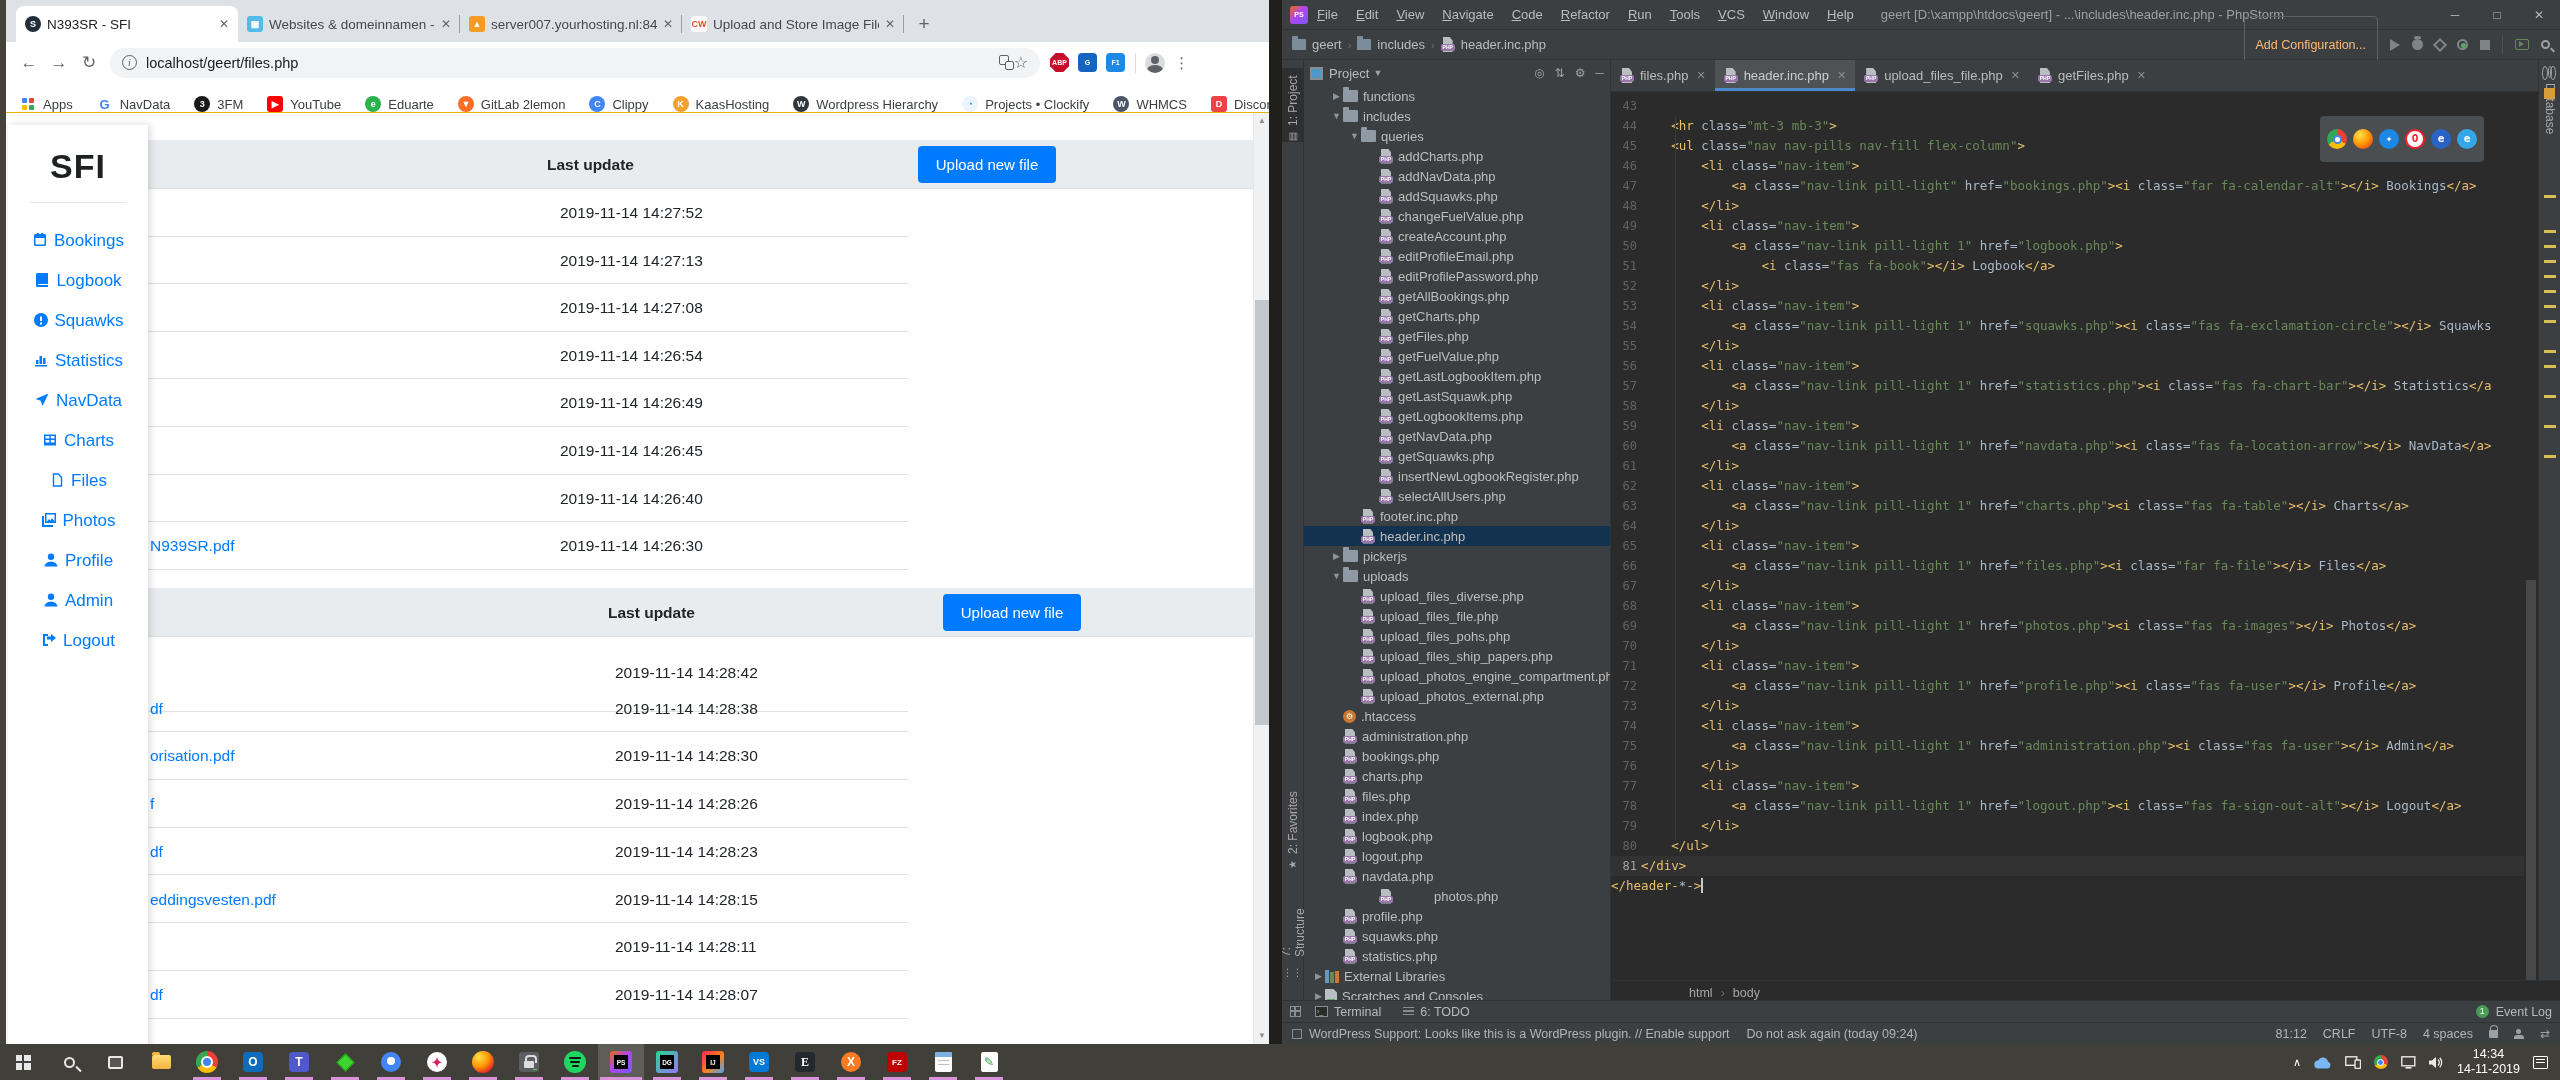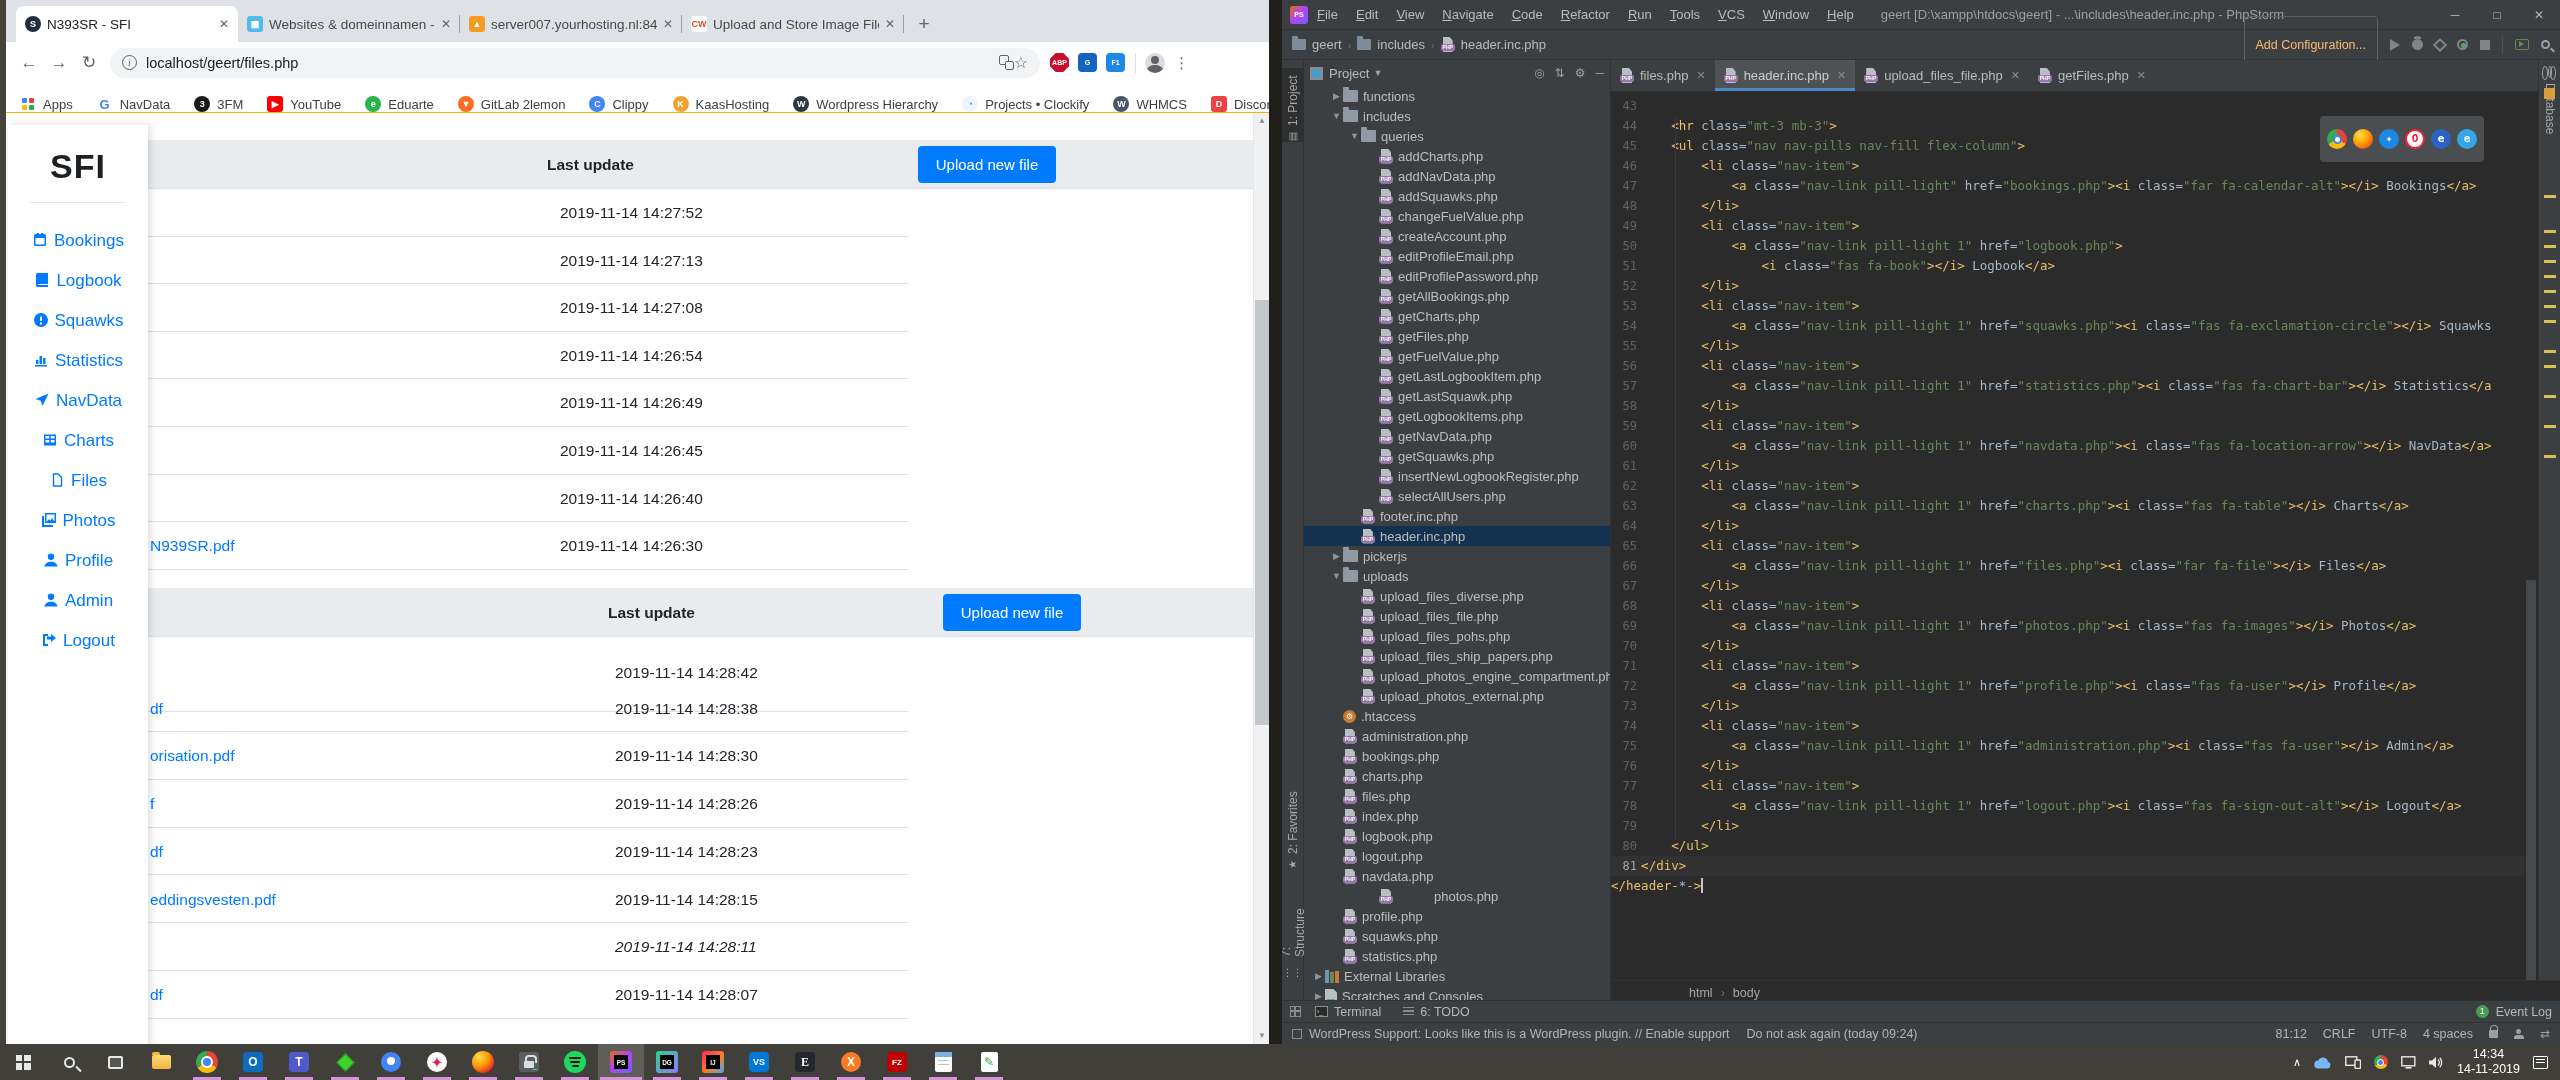--- a/index.html
+++ b/index.html
@@ -362,21 +362,21 @@
           </div>
           <div class="trow" style="top: 714.8px; height: 47.7px; line-height: 47.7px;">
             <div class="fn">df</div>
             <div class="ts" style="left: 525px;">2019-11-14 14:28:23</div>
           </div>
           <div class="trow" style="top: 762.5px; height: 47.7px; line-height: 47.7px;">
             <div class="fn">eddingsvesten.pdf</div>
             <div class="ts" style="left: 525px;">2019-11-14 14:28:15</div>
           </div>
           <div class="trow" style="top: 810.2px; height: 47.7px; line-height: 47.7px;">
-            <div class="ts" style="left: 525px; font-style: italic;">2019-11-14 14:28:11</div>
+            <div class="ts" style="left: 525px;">2019-11-14 14:28:11</div>
           </div>
           <div class="trow" style="top: 857.9px; height: 47.7px; line-height: 47.7px;">
             <div class="fn">df</div>
             <div class="ts" style="left: 525px;">2019-11-14 14:28:07</div>
           </div>
         </div>
       <div class="sidecard">
         <div class="sfi">SFI</div>
         <div class="side-hr"></div>
         <div class="snav">

